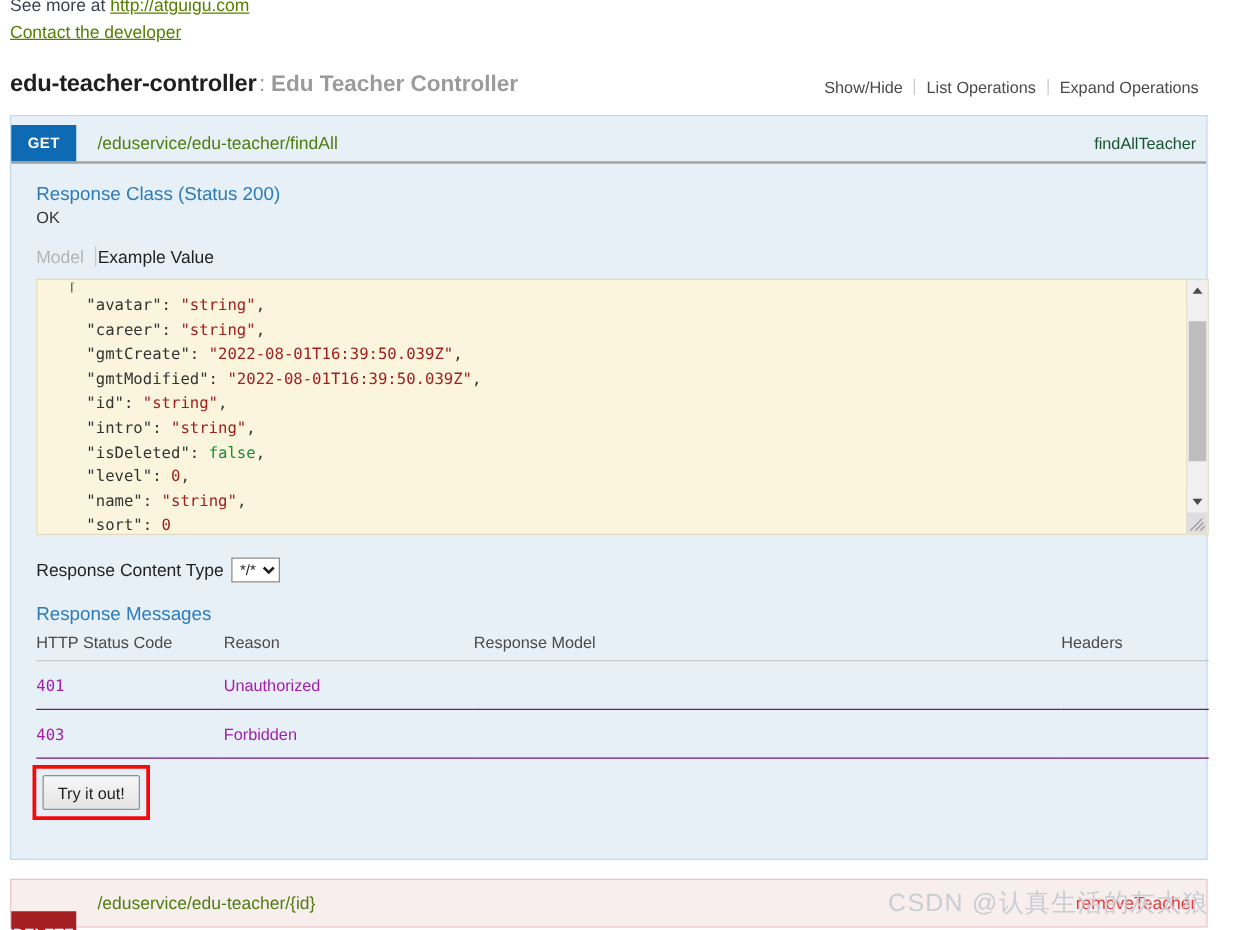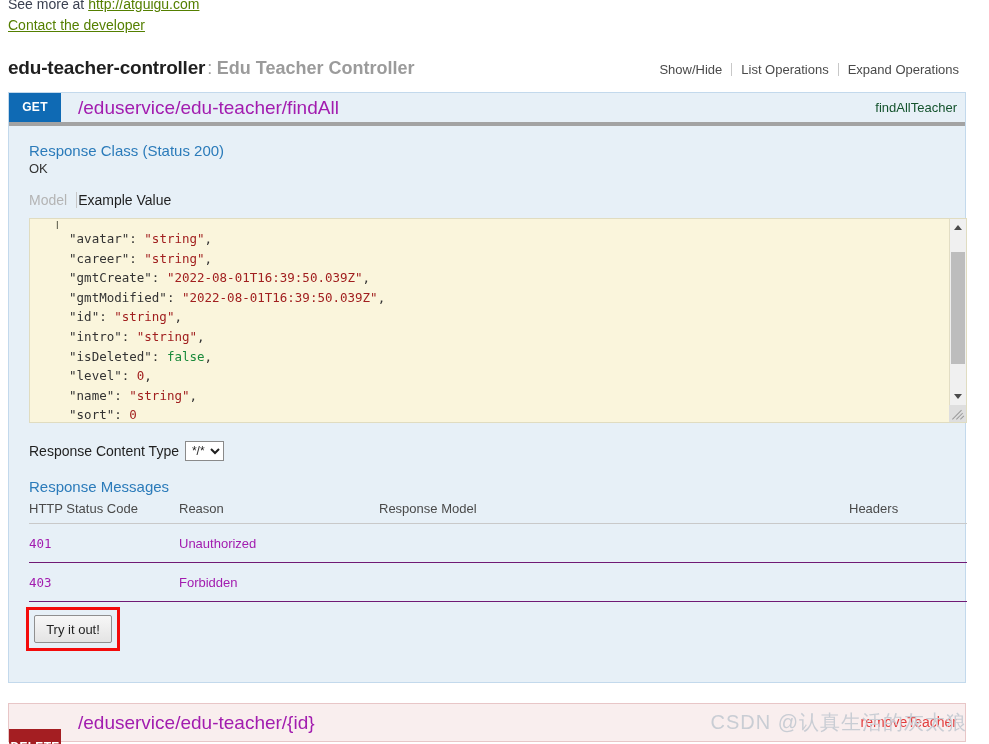--- a/index.html
+++ b/index.html
@@ -85,21 +85,22 @@
     top: 92px;
     width: 958px;
     border: 1px solid #c3d9ec;
     background: #e7f0f7;
     box-sizing: border-box;
   }
   .op-heading {
     position: relative;
     height: 29px;
     background: #e7f0f7;
-    border-bottom: 4px solid #a3a3a3;
+    border-bottom: 2px solid #a3a3a3;
+    margin-top: 7px;
   }
   .http-method {
     position: absolute;
     left: 0;
     top: 0;
     width: 52px;
     height: 29px;
     line-height: 29px;
     text-align: center;
     color: #ffffff;
@@ -107,22 +108,22 @@
     font-weight: bold;
     letter-spacing: 0.3px;
   }
   .method-get { background: #0f6ab4; }
   .op-path {
     position: absolute;
     left: 69px;
     top: 0;
     height: 29px;
     line-height: 29px;
-    font-size: 19px;
-    color: #a21caf;
+    font-size: 14px;
+    color: #4d7c0f;
   }
   .op-nickname {
     position: absolute;
     right: 8px;
     top: 0;
     height: 29px;
     line-height: 29px;
     font-size: 13px;
     color: #14532d;
     text-decoration: none;

